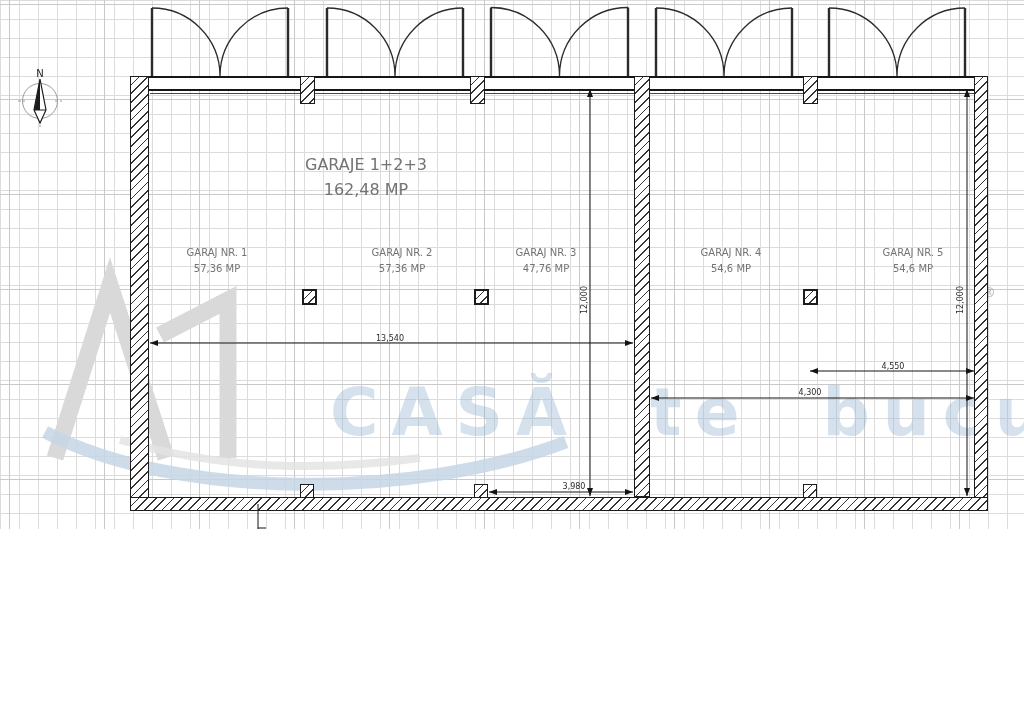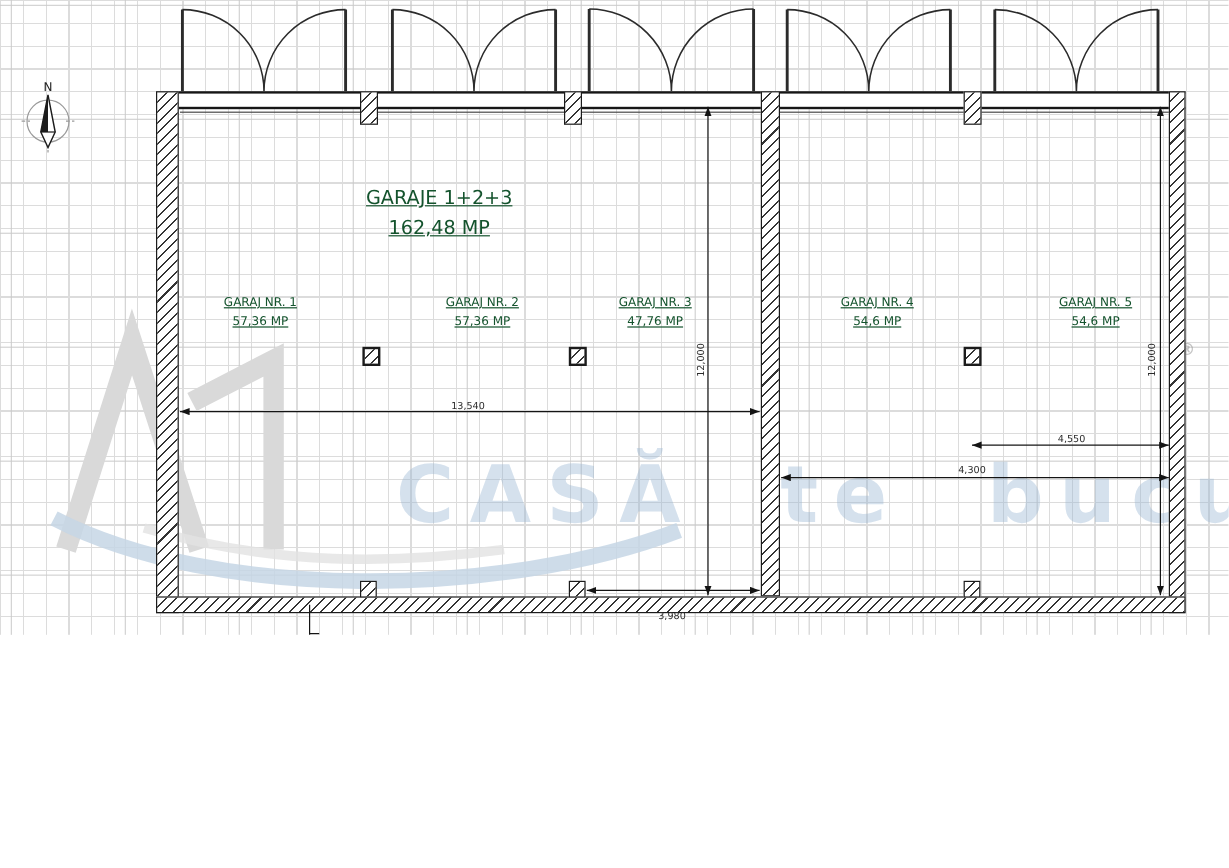--- a/index.html
+++ b/index.html
@@ -60,38 +60,38 @@
   .pb1{left:300px;top:484px;width:14px;height:14px;}
   .pb2{left:474px;top:484px;width:14px;height:14px;}
   .pb3{left:803px;top:484px;width:14px;height:14px;}
   .column{border-width:2px;}
   .c1{left:302px;top:289px;width:15px;height:16px;}
   .c2{left:474px;top:289px;width:15px;height:16px;}
   .c3{left:803px;top:289px;width:15px;height:16px;}
   
   .linework{position:absolute;left:0;top:0;z-index:5;}
   
-  .lbl{position:absolute;z-index:6;color:#14532d;text-align:center;white-space:nowrap;text-decoration:underline;}
+  .lbl{position:absolute;z-index:6;color:#737373;text-align:center;white-space:nowrap;}
   .group-label{font-size:16px;line-height:25px;transform:translateX(-50%);}
   .g123{left:366px;top:152px;}
   .g45 {left:814px;top:155px;}
   .garage-label{font-size:10px;line-height:16px;transform:translateX(-50%);}
   .gn1{left:217px;top:245px;}
   .gn2{left:402px;top:245px;}
   .gn3{left:546px;top:245px;}
   .gn4{left:731px;top:245px;}
   .gn5{left:913px;top:245px;}
   .dim{position:absolute;z-index:6;font-size:8px;color:#2a2a2a;
        transform:translate(-50%,-50%);white-space:nowrap;}
   .dim.vert{transform:translate(-50%,-50%) rotate(-90deg);}
   .d-13540{left:390px;top:338px;}
   .d-12000a{left:584px;top:300px;}
   .d-4550{left:893px;top:366px;}
   .d-9100{left:810px;top:392px;}
-  .d-3980{left:560px;top:486px;margin-top:27px;}
+  .d-3980{left:574px;top:486px;}
   .d-12000b{left:960px;top:300px;}
   .north-n{position:absolute;z-index:6;left:40px;top:68px;font-size:10px;color:#222;
            transform:translateX(-50%);}
 </style>
 </head>
 <body>
 
 <div id="canvas">
 
   <div class="grid"></div>

